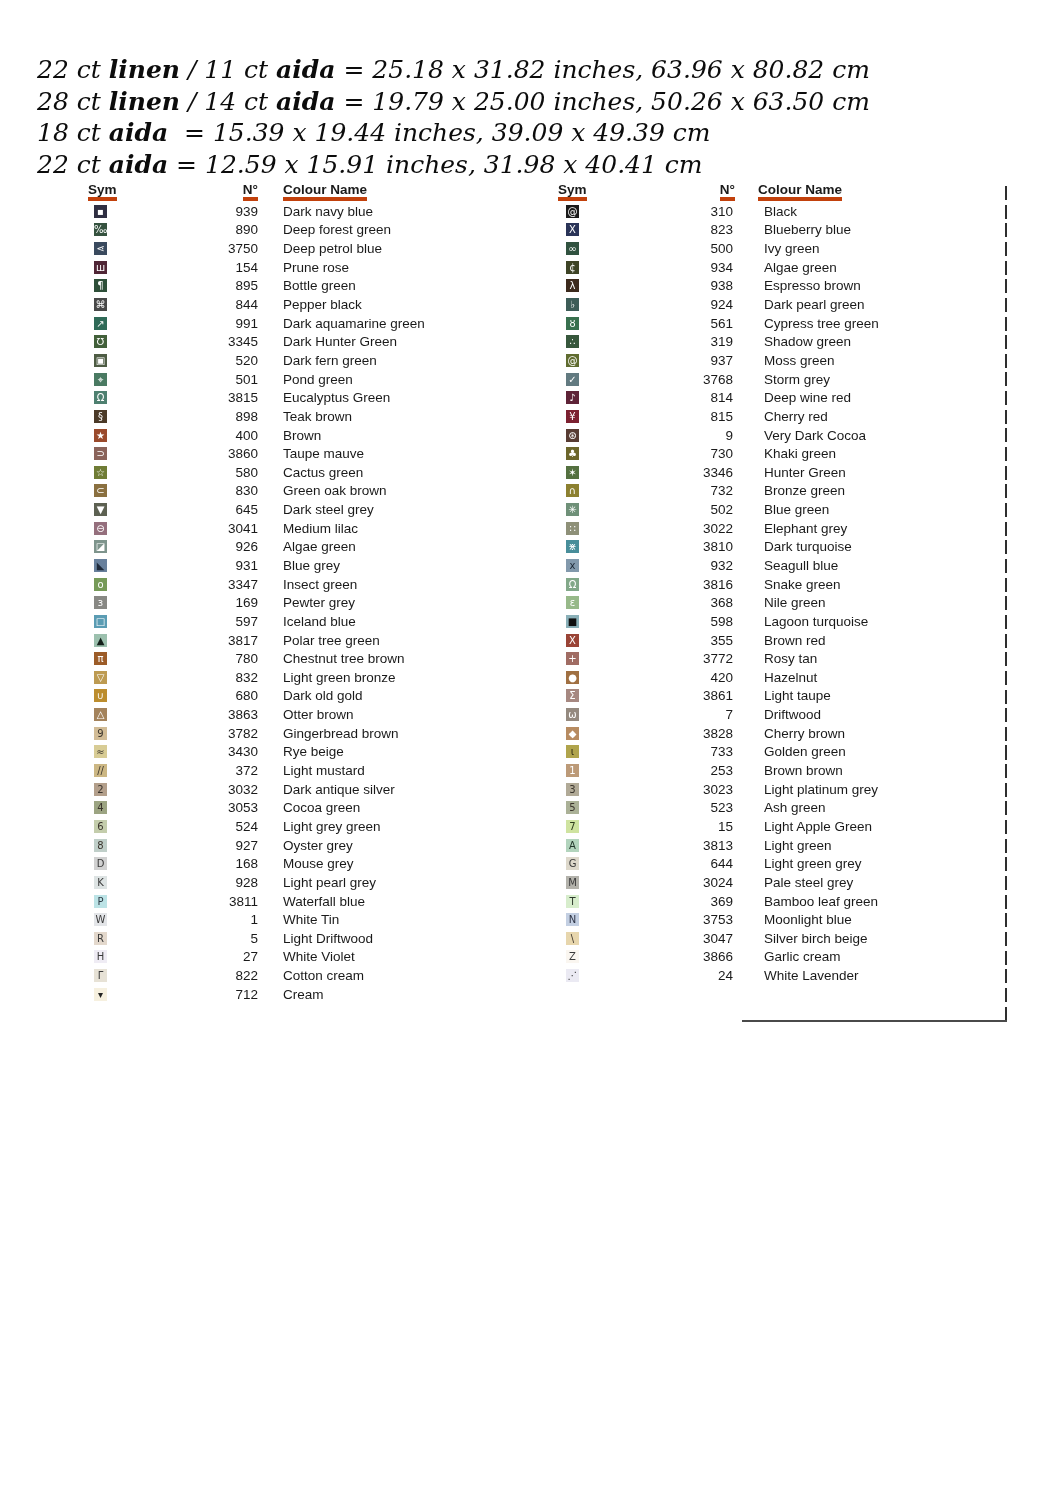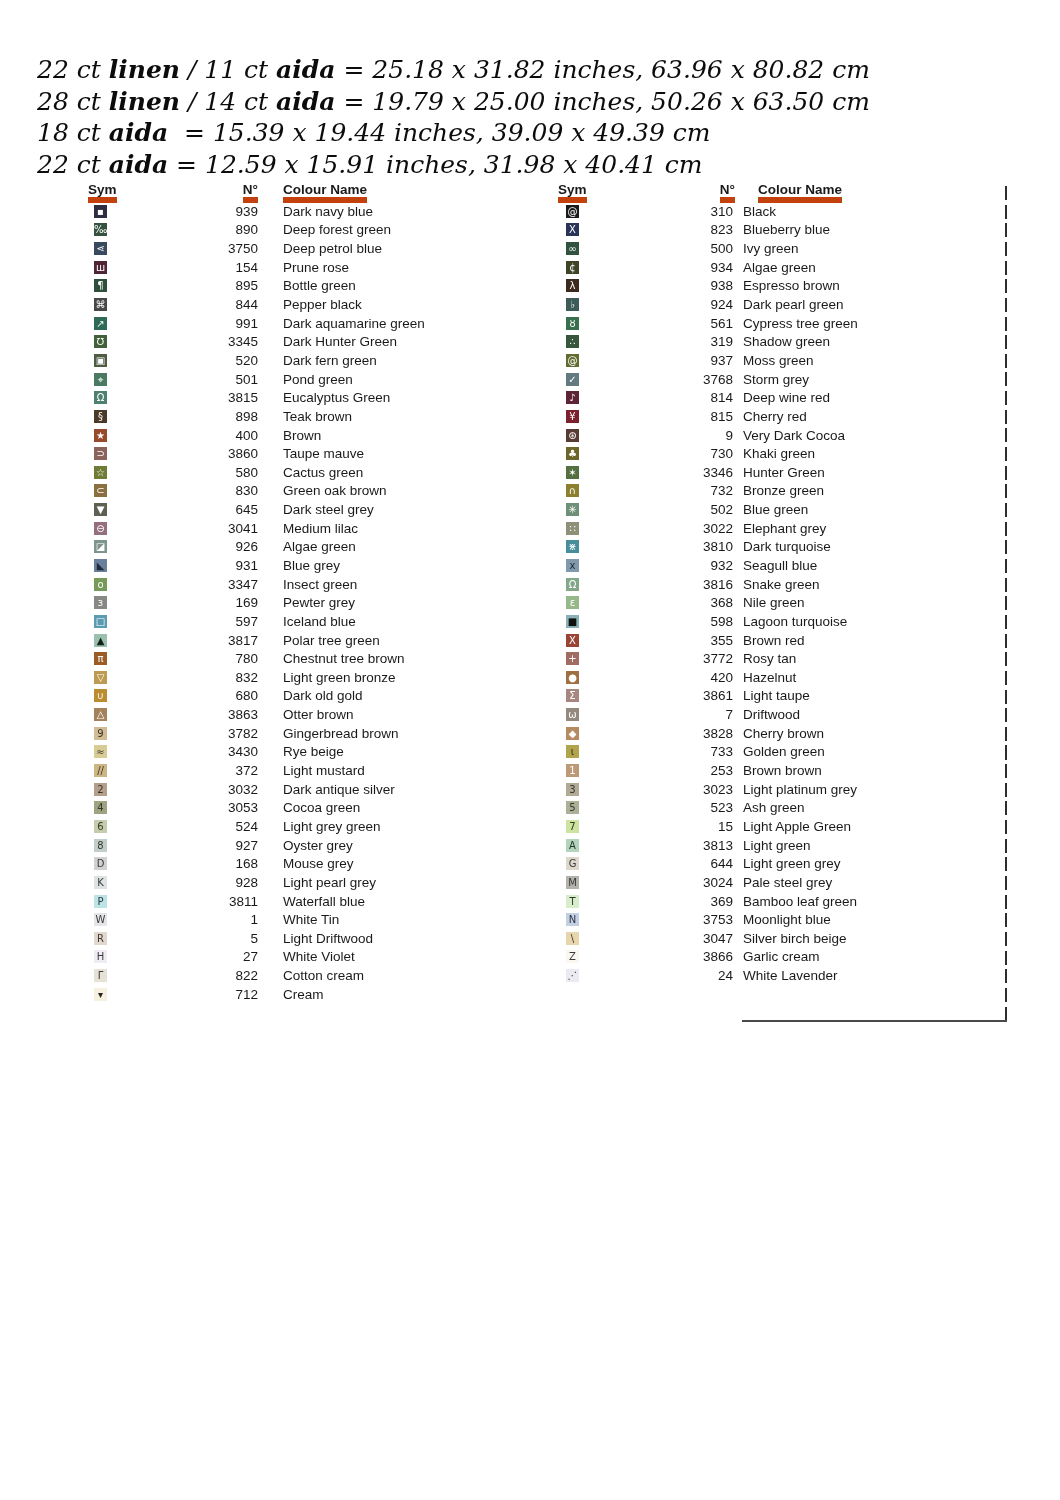--- a/index.html
+++ b/index.html
@@ -16,33 +16,33 @@
   .key-col{position:absolute;top:182px;font-size:13.5px;}
   #left-col{left:88px;width:440px;}
   #right-col{left:558px;width:440px;}
   .key-header{display:flex;height:19px;font-weight:700;}
   .hdr-sym{width:26px;}
   .hdr-num{text-align:right;}
   #left-col .hdr-num{width:144px;}
   #right-col .hdr-num{width:151px;}
   #left-col .hdr-name{margin-left:25px;}
   #right-col .hdr-name{margin-left:23px;}
-  .key-header span{border-bottom:6px solid #c2410c;padding-bottom:0px;}
+  .key-header span{border-bottom:4px solid #c2410c;padding-bottom:0px;}
   .rows{margin-top:1px;}
   .row{display:flex;align-items:center;height:18.65px;}
   .cell-sym{width:26px;display:flex;align-items:center;}
   .swatch{display:inline-block;width:13px;height:13px;margin-left:6px;
           font-size:10px;line-height:13px;text-align:center;
           font-family:"DejaVu Sans",sans-serif;}
   #right-col .swatch{margin-left:8px;}
   .cell-num{text-align:right;}
   #left-col .cell-num{width:144px;}
   #right-col .cell-num{width:149px;}
   #left-col .cell-name{margin-left:25px;}
-  #right-col .cell-name{margin-left:10px;}
+  #right-col .cell-name{margin-left:31px;}
 
   
   #right-border{position:absolute;left:1005px;top:186px;width:2px;height:836px;
     background:repeating-linear-gradient(to bottom,#2e2e2e 0 14px,transparent 14px 18.65px);}
   #bottom-border{position:absolute;left:742px;top:1020px;width:265px;height:2px;background:#4a4a4a;}
 </style>
 </head>
 <body>
 
 <div id="page">

